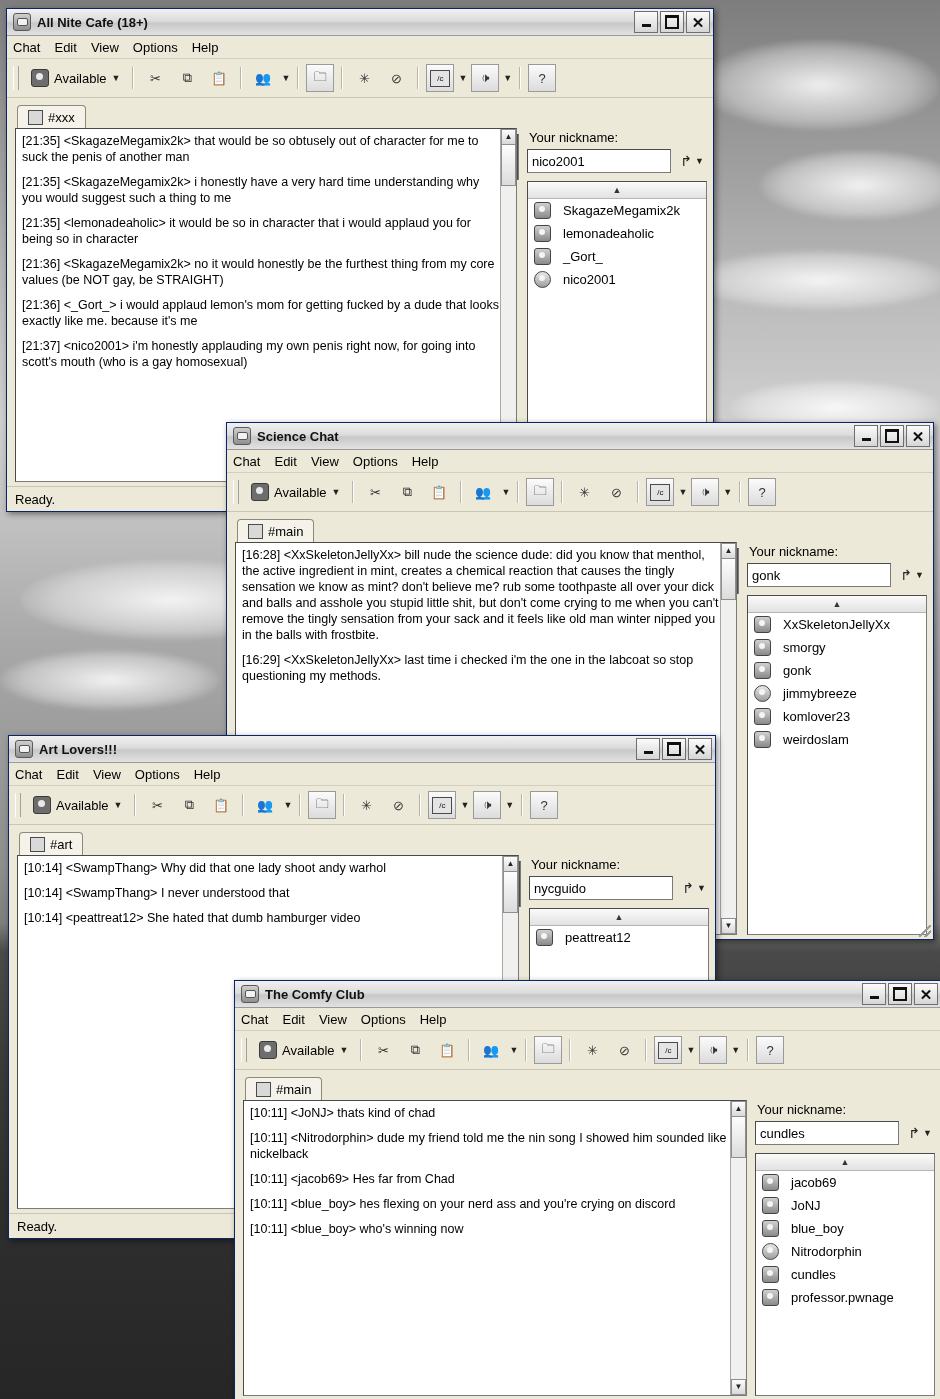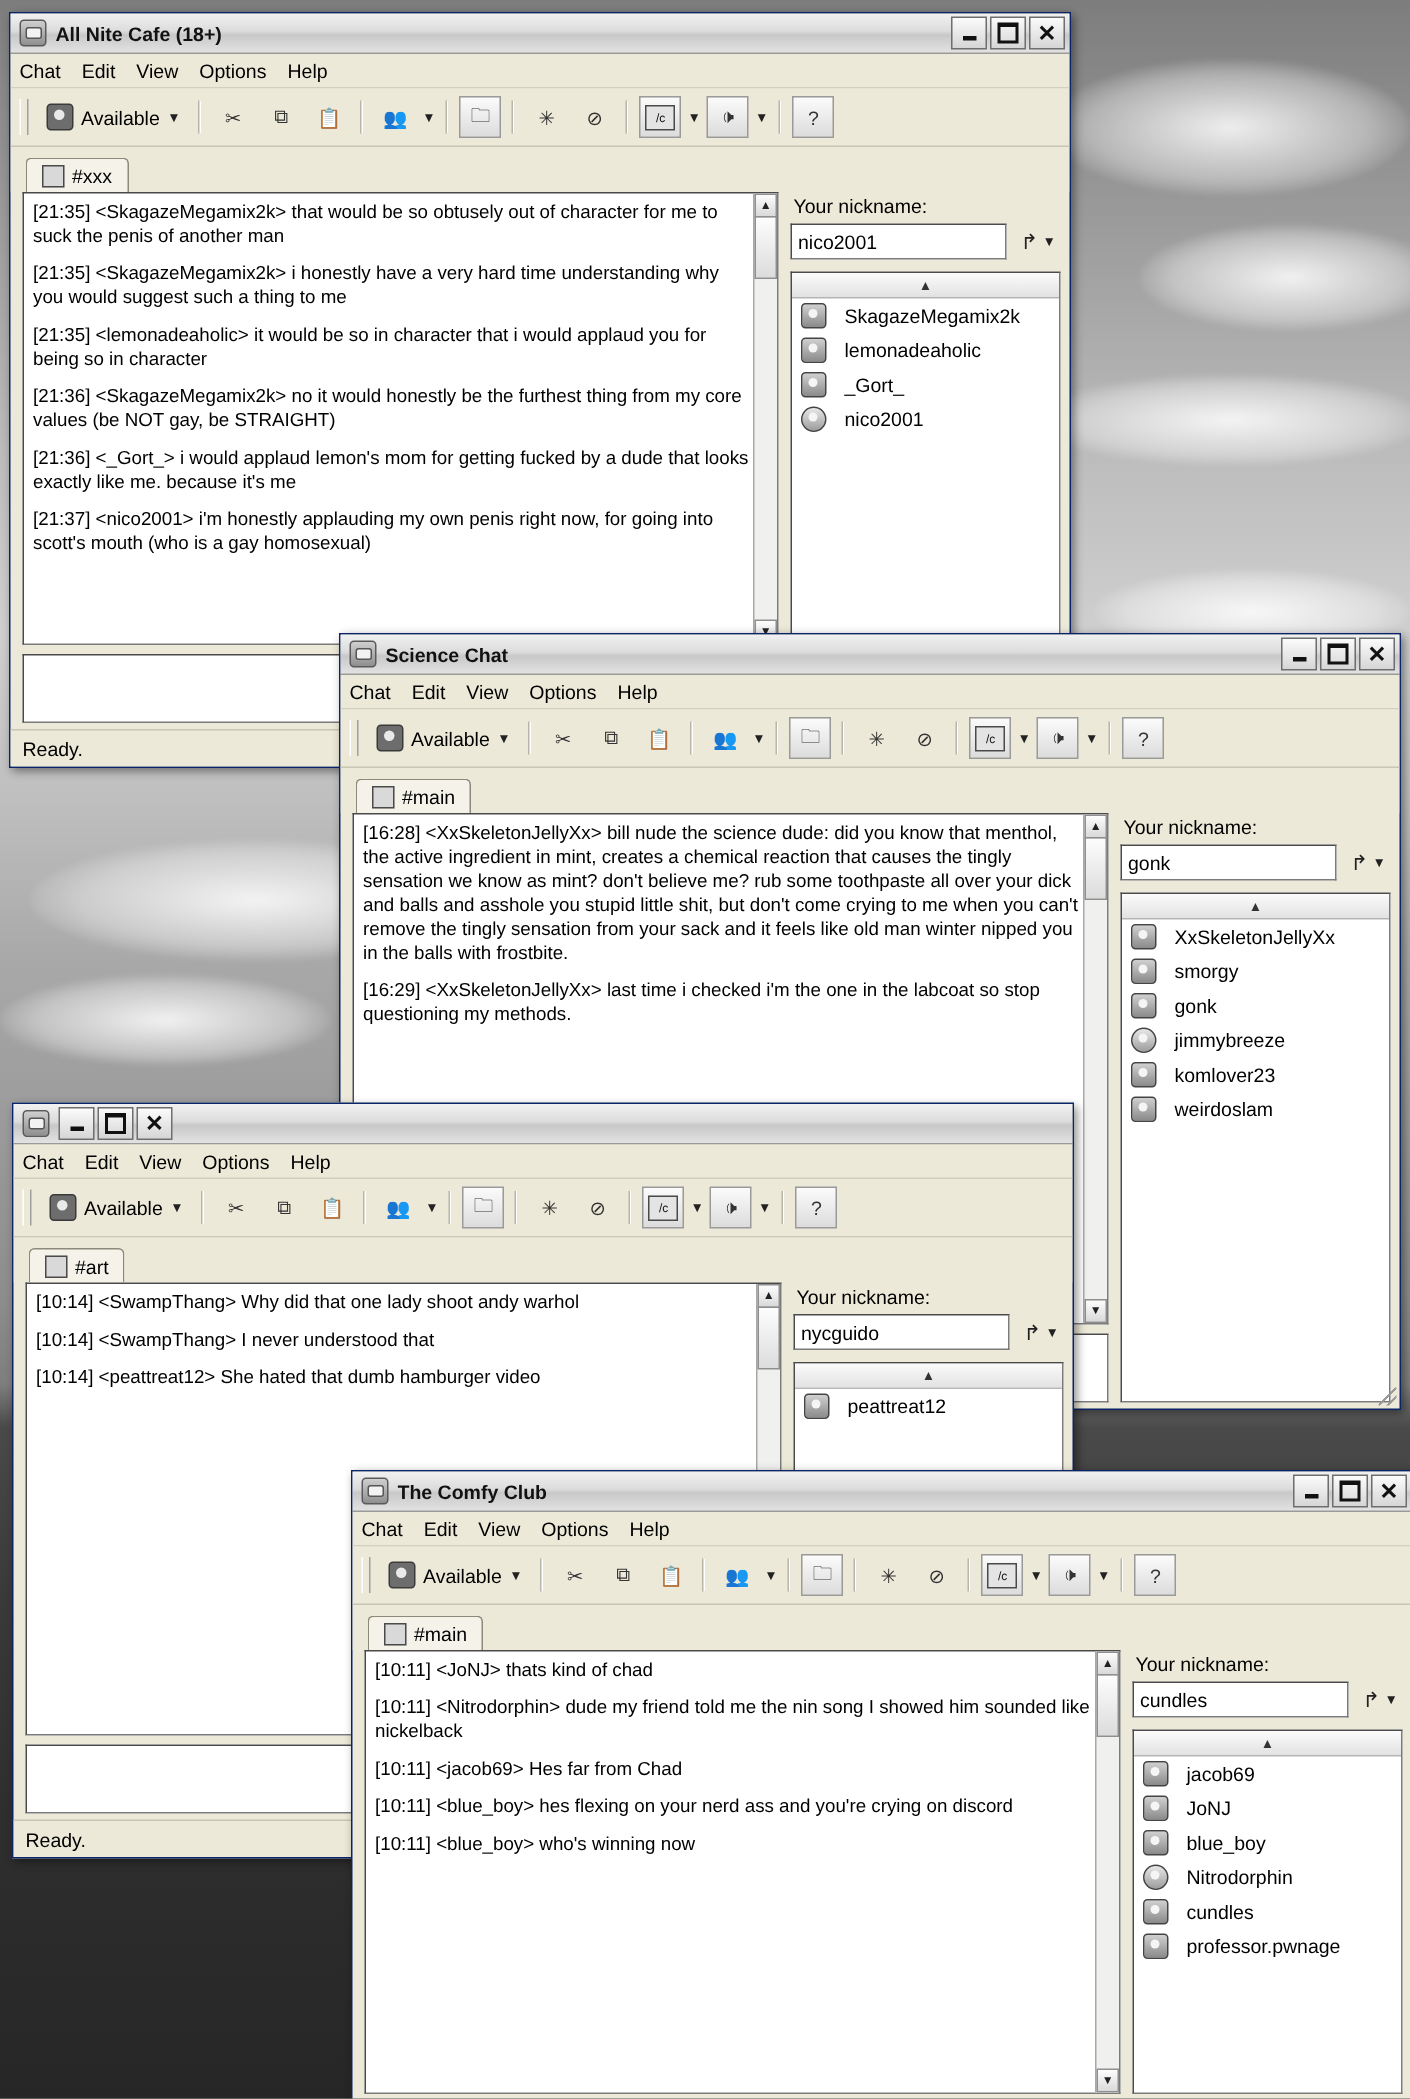--- a/index.html
+++ b/index.html
@@ -54,20 +54,21 @@
     overflow: hidden;
   }
   .titlebar {
     height: 26px;
     background: linear-gradient(to bottom, #f1f1f1 0%, #dcdcdc 45%, #c8c8c8 55%, #e2e2e2 100%);
     border-bottom: 1px solid #9a9a9a;
     display: flex;
     align-items: center;
     padding: 0 3px 0 6px;
     flex: none;
+    justify-content: center;
   }
   .title-icon {
     width: 16px; height: 16px;
     border-radius: 3px;
     background: linear-gradient(to bottom, #cfcfcf, #8f8f8f);
     border: 1px solid #5a5a5a;
     margin-right: 6px;
     position: relative;
     flex: none;
   }
@@ -186,21 +187,21 @@
   .body-row {
     flex: 1;
     display: flex;
     padding: 0 6px 4px 8px;
     gap: 8px;
     min-height: 0;
   }
   .chat-col {
     flex: 1;
     display: flex;
-    flex-direction: column;
+    flex-direction: row;
     min-width: 0;
   }
   .chat-log {
     flex: 1;
     background: #fff;
     border: 1px solid #7b7b7b;
     border-top-color:#4a4a4a; border-left-color:#4a4a4a;
     overflow: hidden;
     position: relative;
     padding: 4px 16px 4px 6px;
@@ -539,20 +540,21 @@
           </div>
       </div>
     </div>
   </div>
   <div class="resize-grip"></div>
 </div>
 
 <div class="window" id="win-art">
   <div class="titlebar">
     <span class="title-icon"></span>
+    <span class="title-text">Art Lovers!!!</span>
     <span class="caption-buttons">
       <span class="cap-btn min"></span>
       <span class="cap-btn max"></span>
       <span class="cap-btn close">✕</span>
     </span>
   </div>
   <div class="menubar">
     <span class="menu-item">Chat</span>
     <span class="menu-item">Edit</span>
     <span class="menu-item">View</span>

